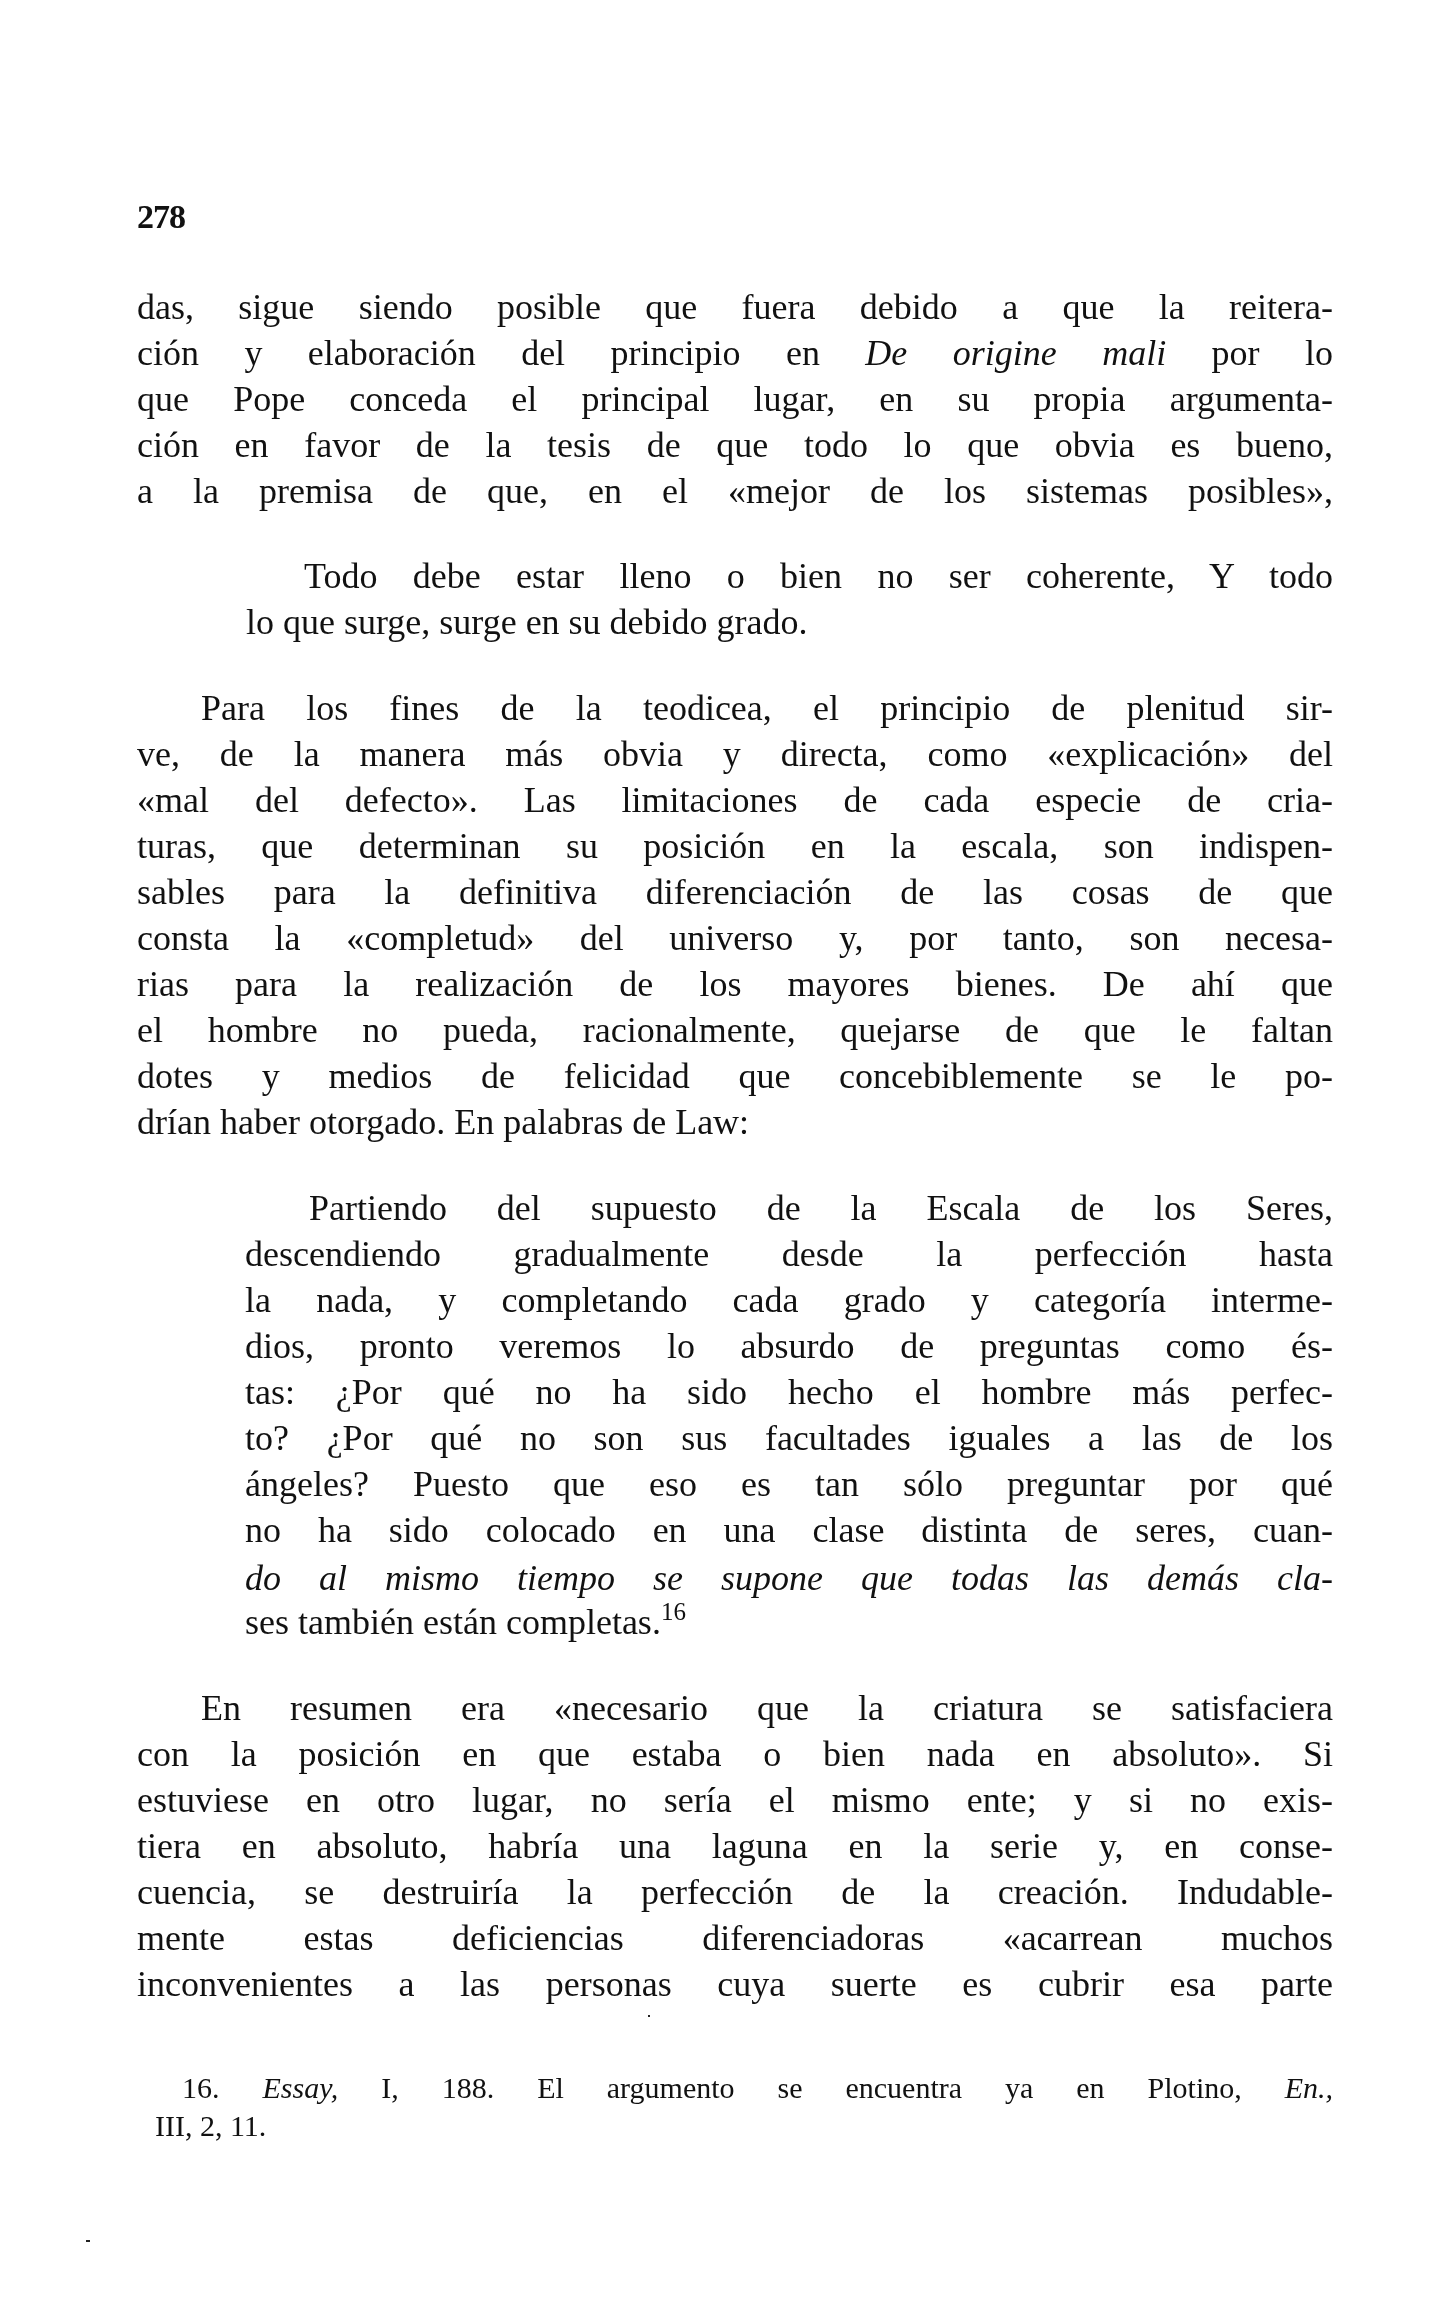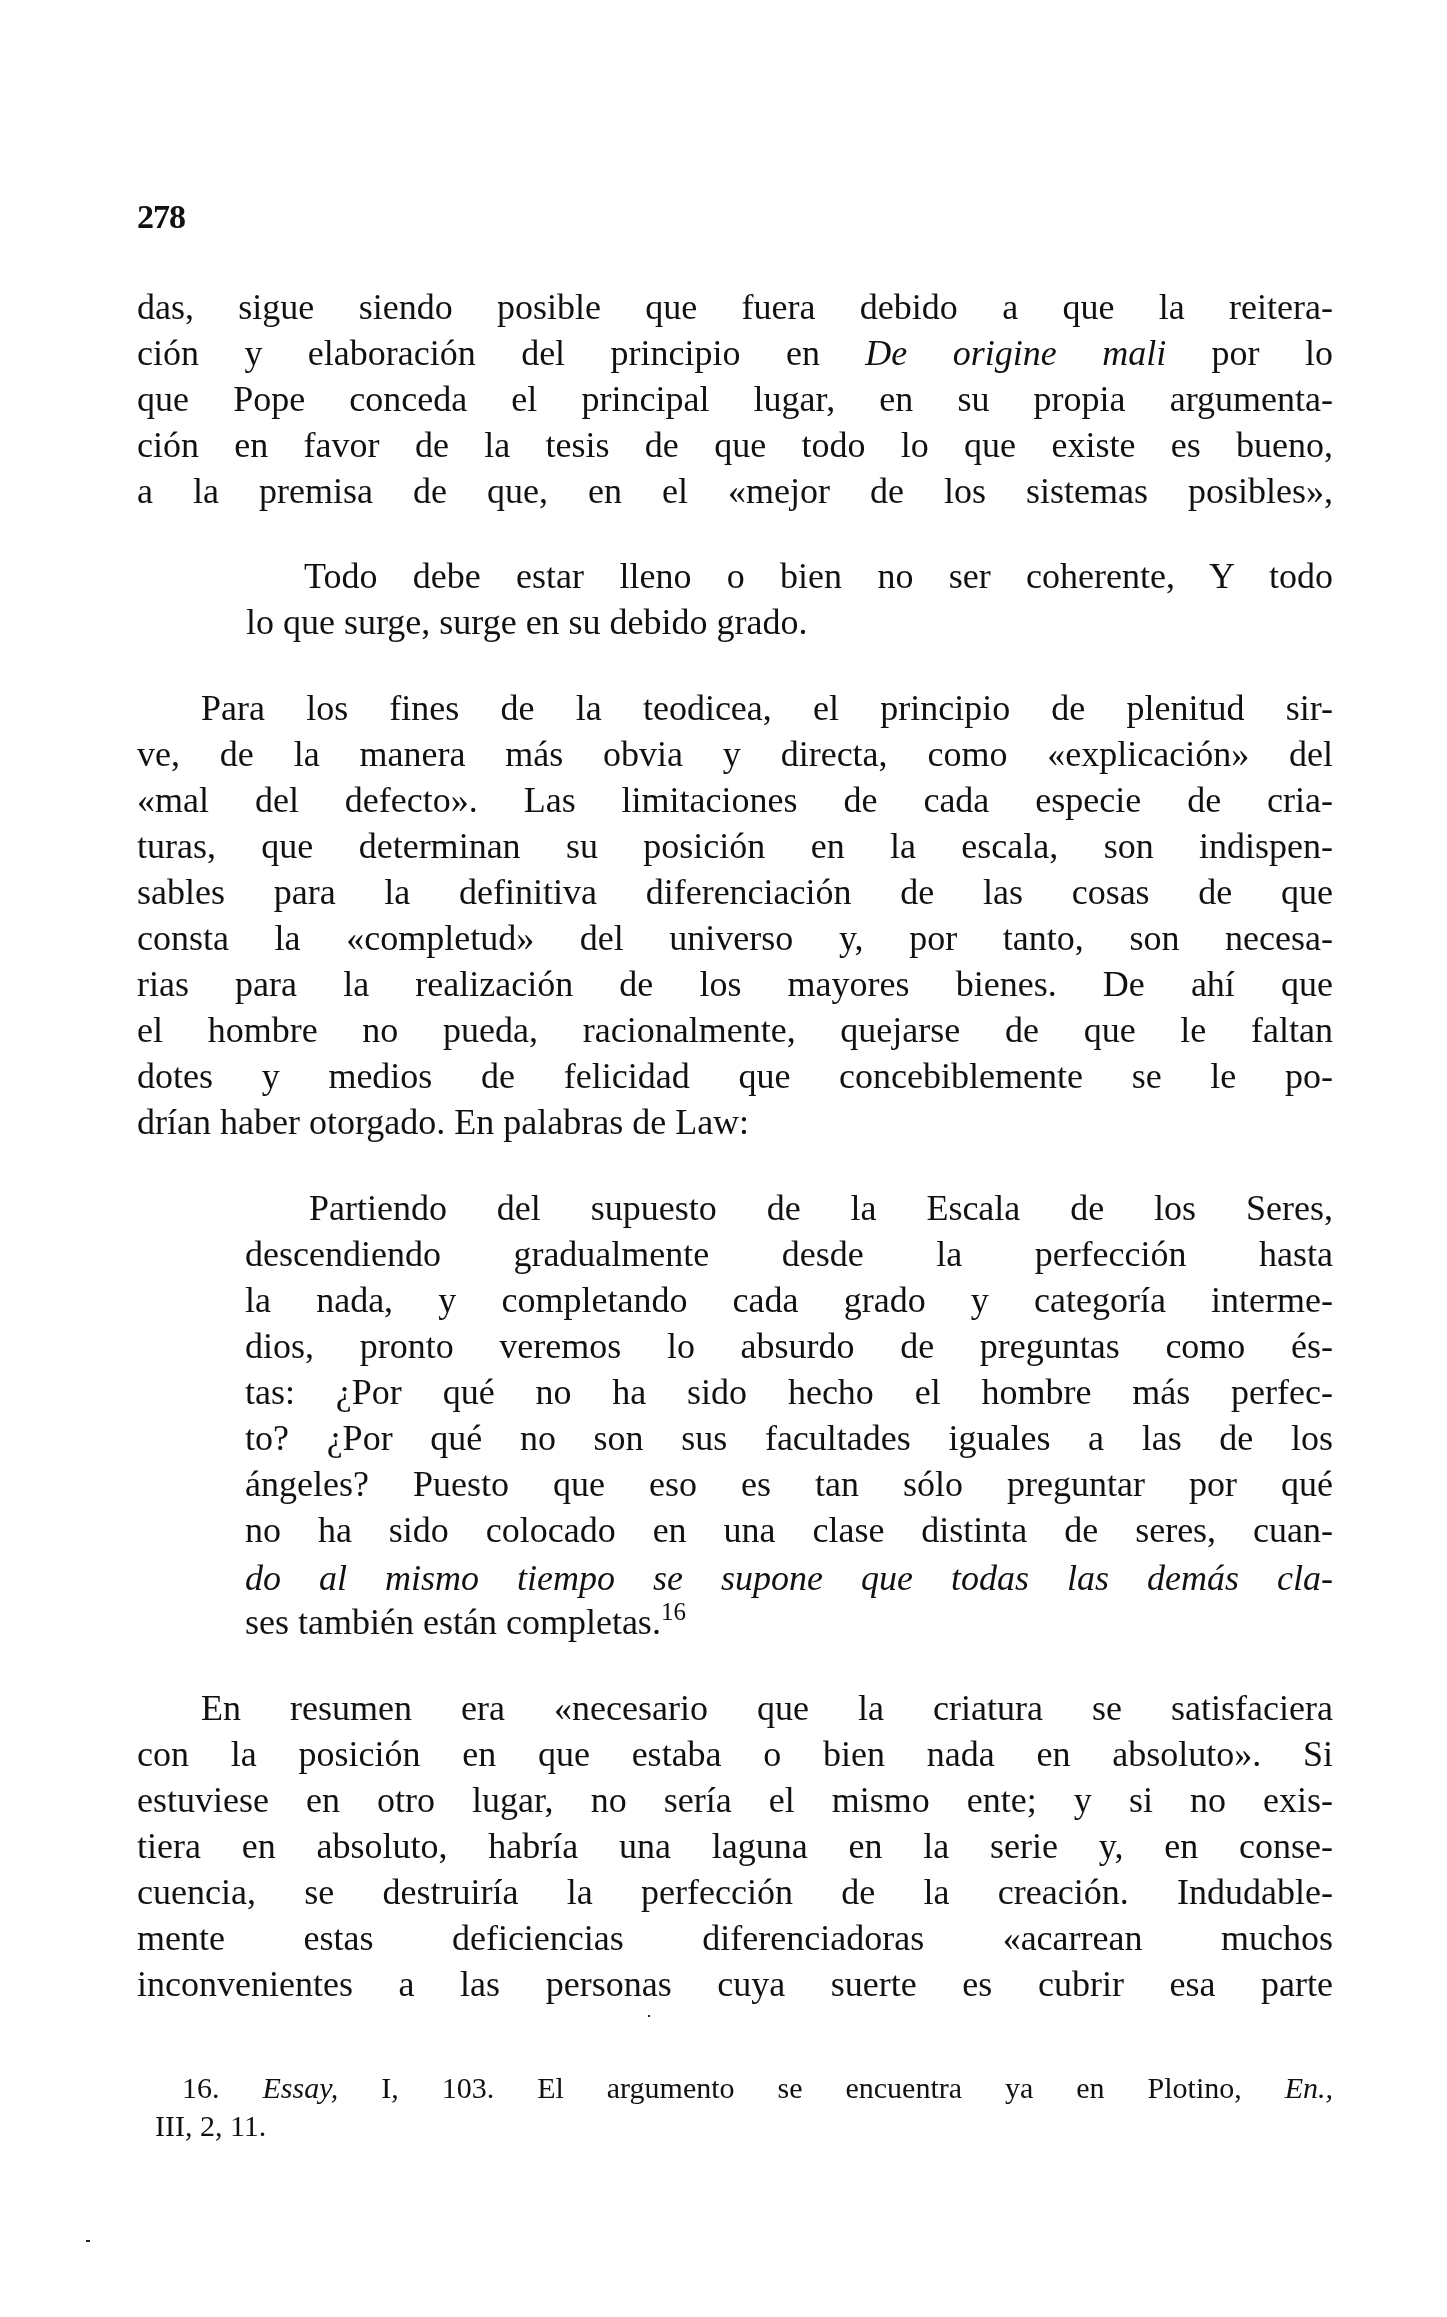--- a/index.html
+++ b/index.html
@@ -29,21 +29,21 @@
 <body>
 
 <div class="page">
 
   <div class="folio">278</div>
 
   <div>
     <div class="line" style="top:285px;">das, sigue siendo posible que fuera debido a que la reitera-</div>
     <div class="line" style="top:331px;"><span>ción y elaboración del principio en</span> <i>De origine mali</i> <span>por lo</span></div>
     <div class="line" style="top:377px;">que Pope conceda el principal lugar, en su propia argumenta-</div>
-    <div class="line" style="top:423px;">ción en favor de la tesis de que todo lo que existe es bueno,</div>
+    <div class="line" style="top:423px;">ción en favor de la tesis de que todo lo que obvia es bueno,</div>
     <div class="line" style="top:469px;">a la premisa de que, en el «mejor de los sistemas posibles»,</div>
   </div>
 
   <div>
     <div class="line verse1" style="top:554px;">Todo debe estar lleno o bien no ser coherente, Y todo</div>
     <div class="line verse2" style="top:600px;">lo que surge, surge en su debido grado.</div>
   </div>
 
   <div>
     <div class="line indent" style="top:686px;">Para los fines de la teodicea, el principio de plenitud sir-</div>
@@ -75,19 +75,19 @@
     <div class="line indent" style="top:1686px;">En resumen era «necesario que la criatura se satisfaciera</div>
     <div class="line" style="top:1732px;">con la posición en que estaba o bien nada en absoluto». Si</div>
     <div class="line" style="top:1778px;">estuviese en otro lugar, no sería el mismo ente; y si no exis-</div>
     <div class="line" style="top:1824px;">tiera en absoluto, habría una laguna en la serie y, en conse-</div>
     <div class="line" style="top:1870px;">cuencia, se destruiría la perfección de la creación. Indudable-</div>
     <div class="line" style="top:1916px;">mente estas deficiencias diferenciadoras «acarrean muchos</div>
     <div class="line" style="top:1962px;">inconvenientes a las personas cuya suerte es cubrir esa parte</div>
   </div>
 
   <div>
-    <div class="fn" style="left:182px; width:1151px; top:2068px;"><span>16.</span> <i>Essay,</i> <span>I, 103. El argumento se encuentra ya en Plotino,</span> <i>En.,</i></div>
+    <div class="fn" style="left:182px; width:1151px; top:2068px;"><span>16.</span> <i>Essay,</i> <span>I, 188. El argumento se encuentra ya en Plotino,</span> <i>En.,</i></div>
     <div class="fn last" style="left:155px; width:400px; top:2106px;">III, 2, 11.</div>
   </div>
 
   <div class="speck" style="left:86px; top:2240px; width:4px; height:2px;"></div>
   <div class="speck" style="left:648px; top:2015px; width:2px; height:2px;"></div>
 </div>
 
 </body></html>

